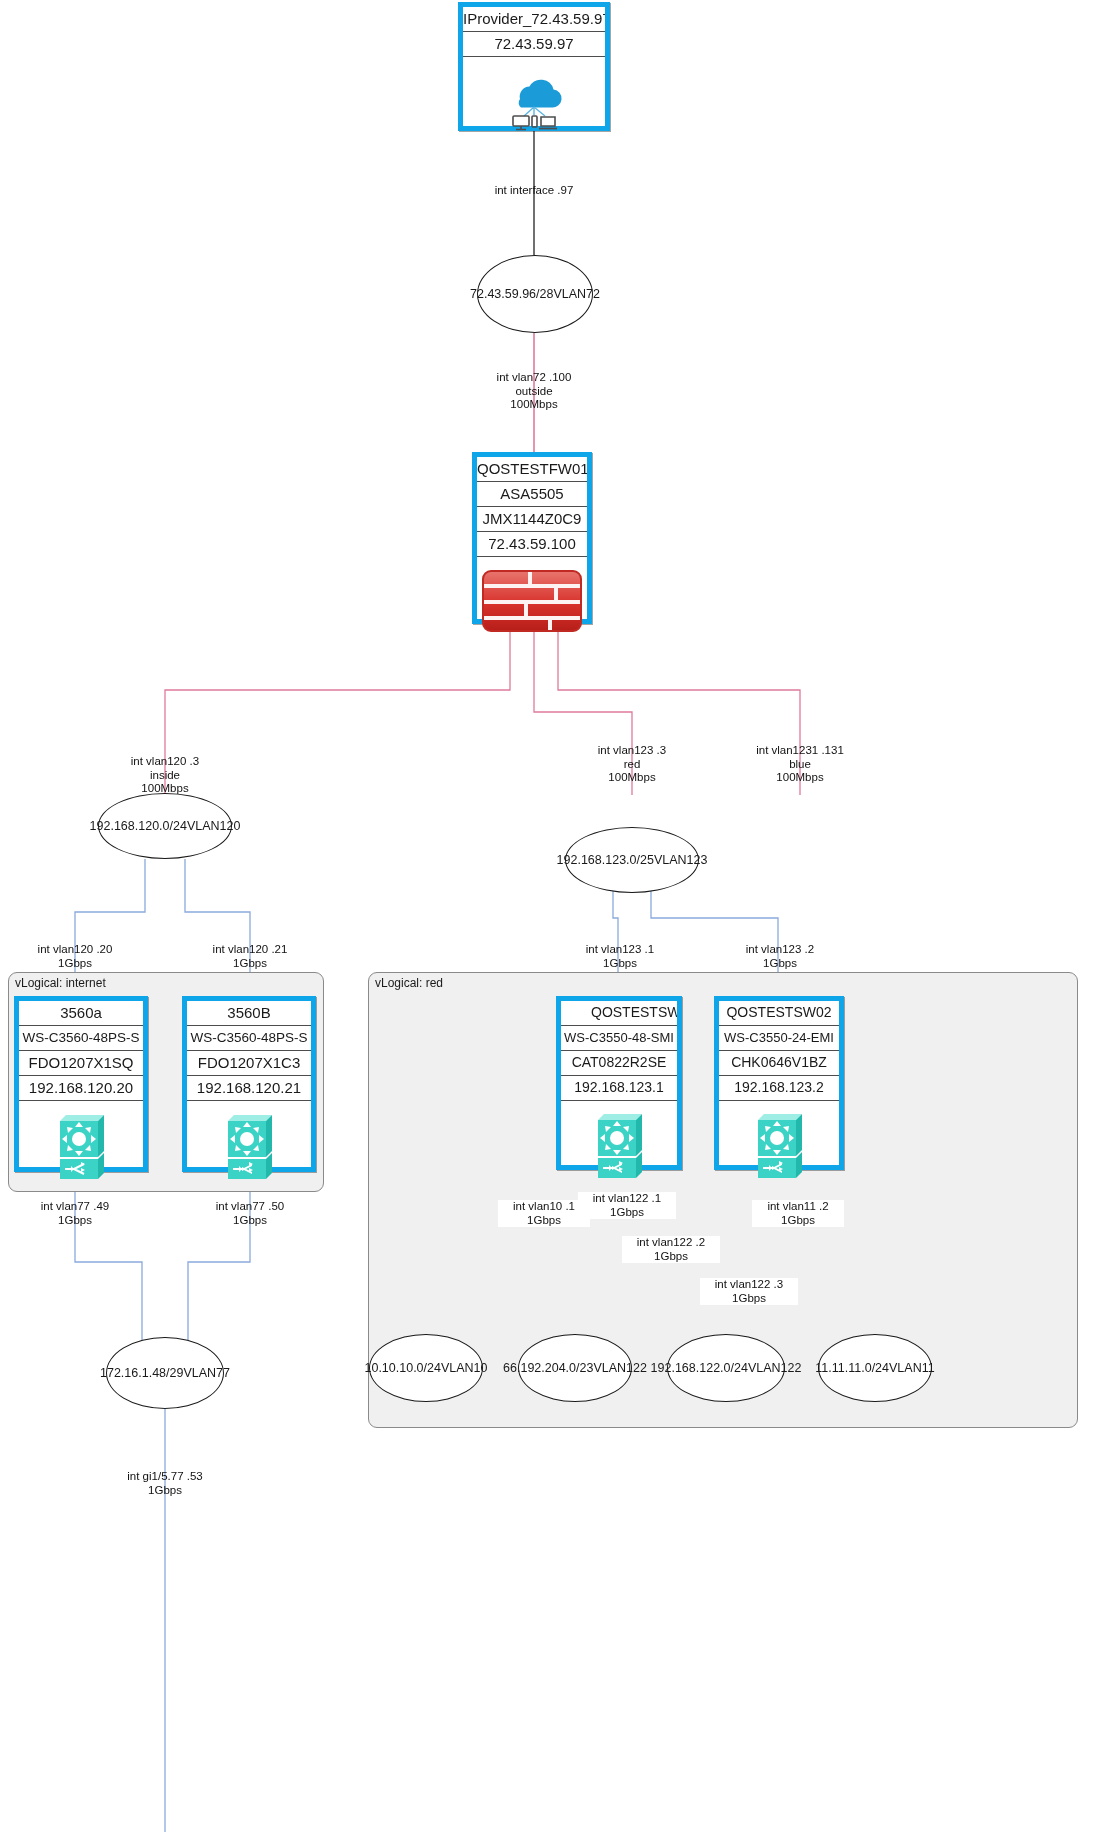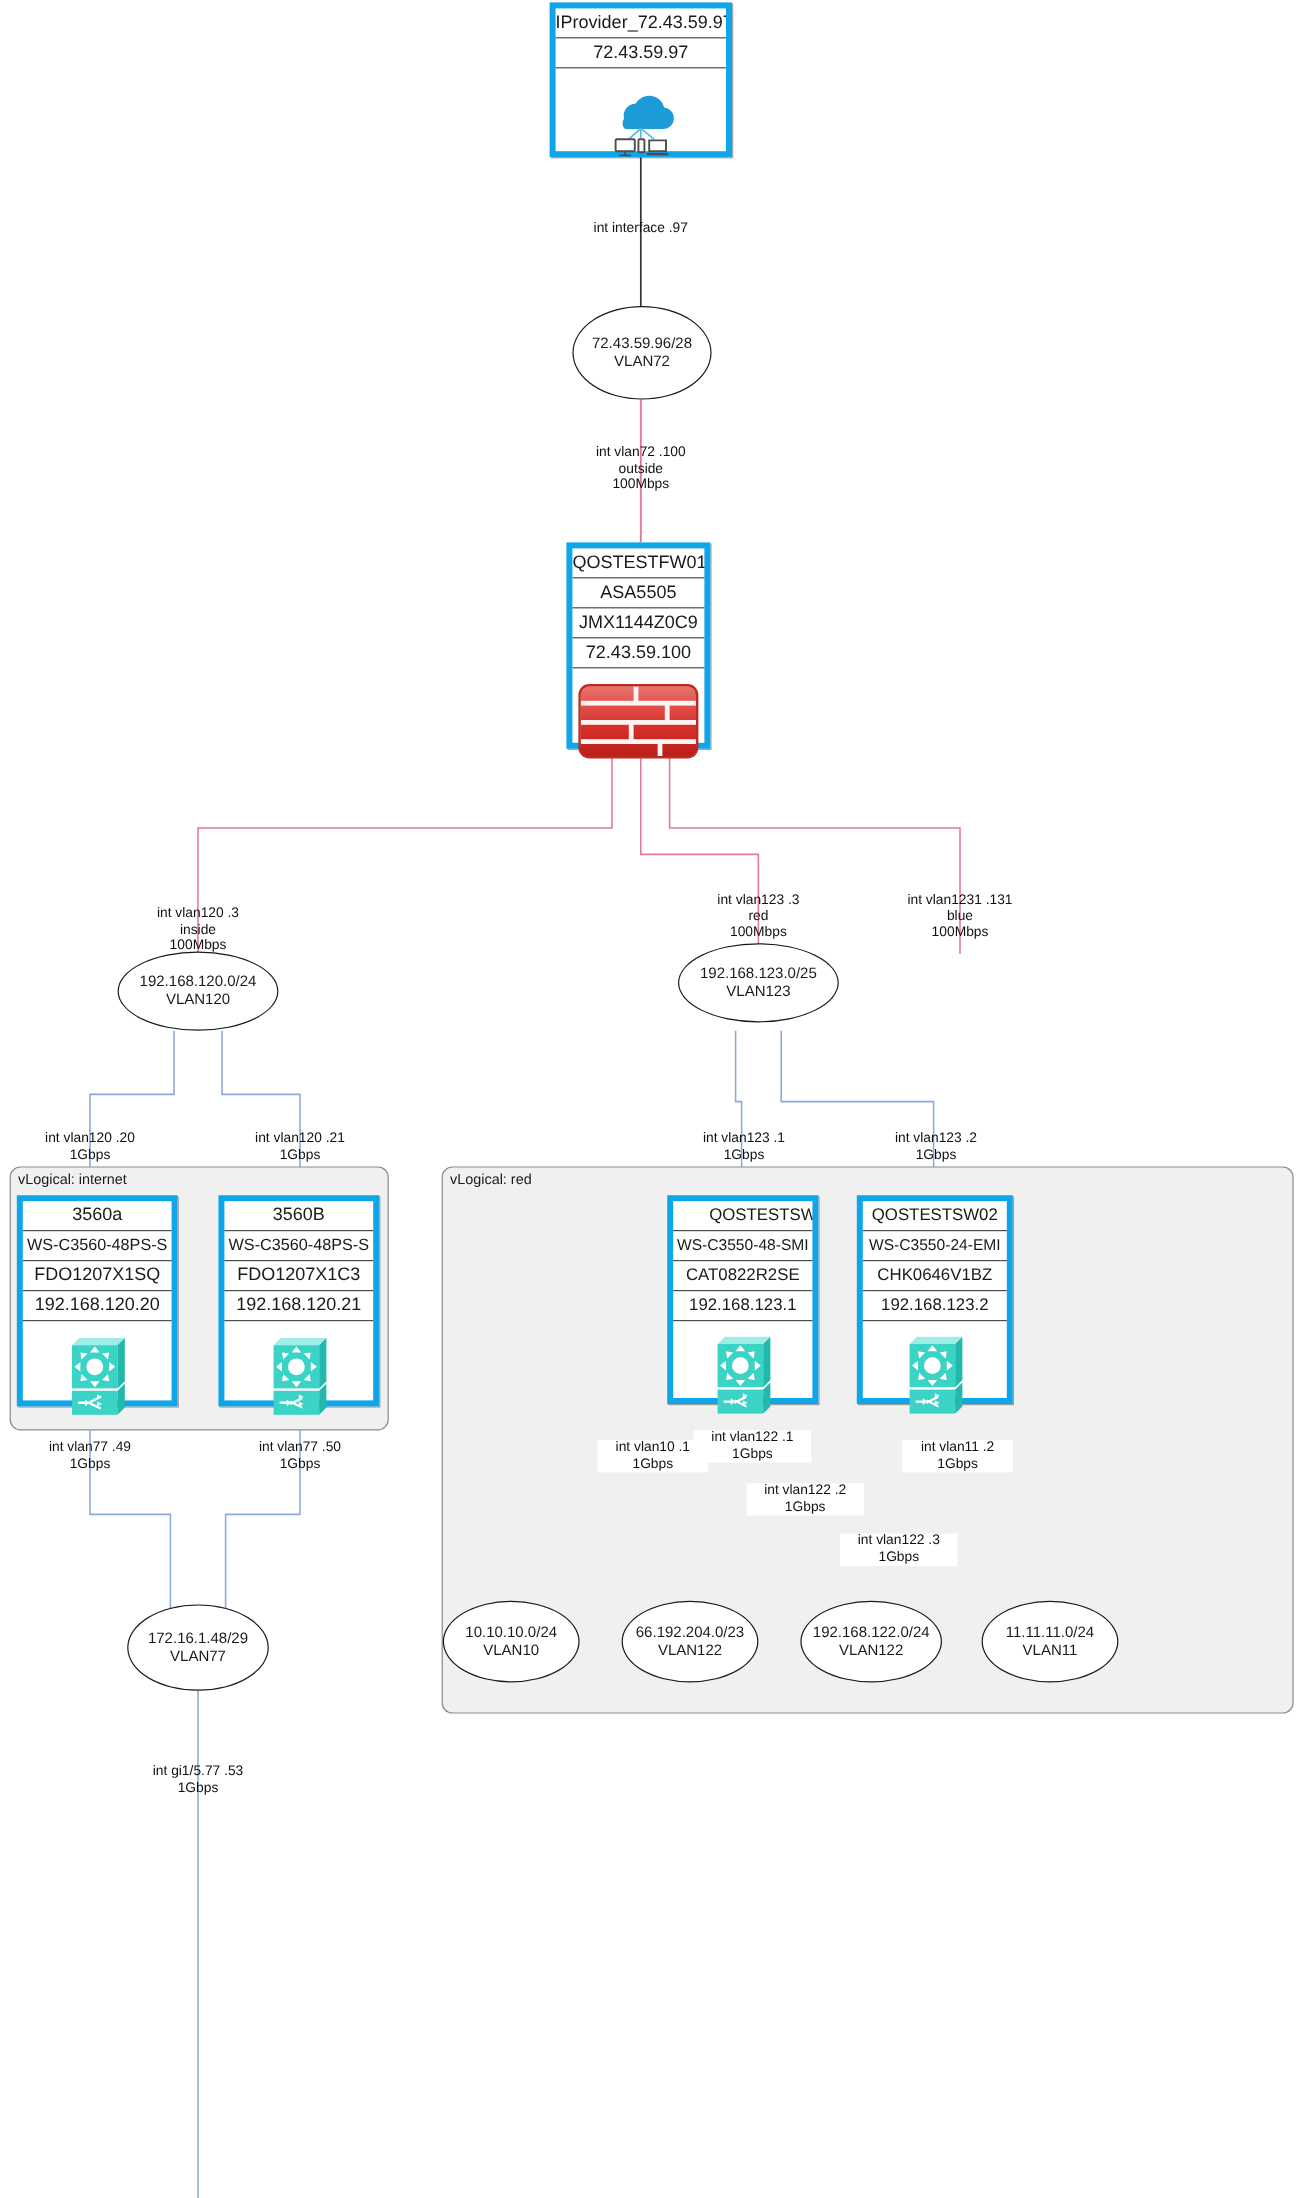--- a/index.html
+++ b/index.html
@@ -10,21 +10,21 @@
   
   .device{position:absolute;border:5px solid #0ea5e9;background:#ffffff;box-sizing:border-box;
           box-shadow:1px 1px 0 rgba(0,0,0,.35);}
   .device .row{border-bottom:1px solid #4d4d4d;text-align:center;font-size:15px;color:#1a1a1a;
           line-height:23px;height:24px;overflow:hidden;white-space:nowrap;}
   .device .row:last-child{border-bottom:none;}
   .device .iconrow{height:auto;display:flex;align-items:center;justify-content:center;padding:6px 0;}
 
   
   .ellipse{position:absolute;border:1px solid #1a1a1a;border-radius:50%;background:#ffffff;
-           display:flex;flex-direction:column;align-items:center;justify-content:center;
+           display:flex;flex-direction:row;align-items:center;justify-content:center;
            font-size:12.5px;color:#1a1a1a;line-height:15px;text-align:center;box-sizing:border-box;}
 
   
   .lbl{position:absolute;font-size:11.5px;color:#111;line-height:13.5px;text-align:center;
        white-space:pre;background:#fff;}
   .lbl.nb{background:transparent;}
 
   
   .group{position:absolute;border:1px solid #8a8a8a;border-radius:9px;background:#f0f0f0;box-sizing:border-box;}
   .group .gtitle{position:absolute;left:6px;top:3px;font-size:12px;color:#1a1a1a;white-space:nowrap;}
@@ -134,21 +134,21 @@
 100Mbps</div>
   <div class="lbl nb" style="left:720px;top:744px;width:160px;text-align:center;">int vlan1231 .131
 blue
 100Mbps</div>
 
   <div class="ellipse" style="left:98px;top:793px;width:134px;height:66px;">
     <span>192.168.120.0/24</span>
     <span>VLAN120</span>
   </div>
 
-  <div class="ellipse" style="left:565px;top:786px;width:134px;height:66px;">
+  <div class="ellipse" style="left:565px;top:827px;width:134px;height:66px;">
     <span>192.168.123.0/25</span>
     <span>VLAN123</span>
   </div>
 
 
   <div class="lbl nb" style="left:-5px;top:943px;width:160px;">int vlan120 .20
 1Gbps</div>
   <div class="lbl nb" style="left:170px;top:943px;width:160px;">int vlan120 .21
 1Gbps</div>
   <div class="lbl nb" style="left:540px;top:943px;width:160px;">int vlan123 .1

